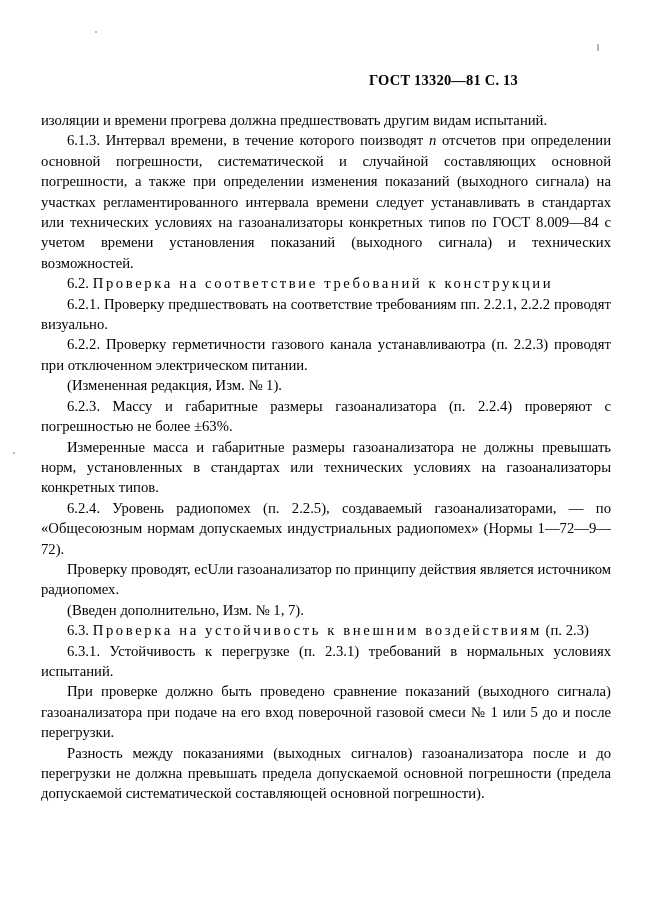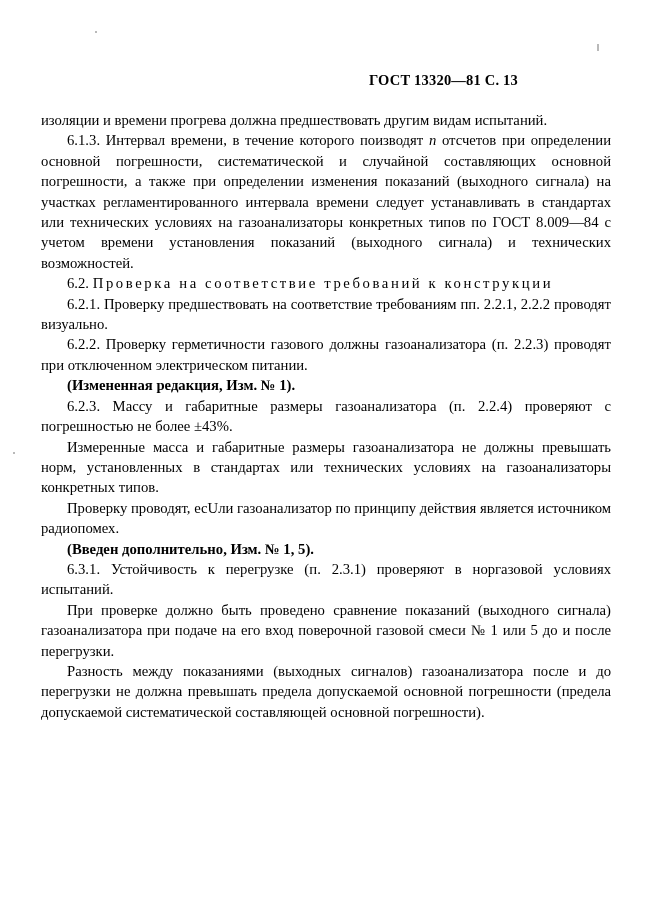--- a/index.html
+++ b/index.html
@@ -48,21 +48,21 @@
   p.indent {
     text-indent: 26px;
   }
   p.noindent {
     text-indent: 0;
   }
   .spaced {
     letter-spacing: 2.6px;
   }
   .bold {
-    font-weight: bold;
+    font-weight: normal;
   }
   .italic {
     font-style: italic;
   }
   .sub {
     font-size: 10px;
     vertical-align: sub;
   }
   .speck {
     position: absolute;
@@ -83,36 +83,38 @@
   <div class="content">
 
     <p class="noindent">изоляции и времени прогрева должна предшествовать другим ви­дам испытаний.</p>
 
     <p class="indent">6.1.3. Интервал времени, в течение которого поизводят <span class="italic">n</span> от­счетов при определении основной погрешности, систематической и случайной составляющих основной погрешности, а также при оп­ределении изменения показаний (выходного сигнала) на участках регламентированного интервала времени следует устанавливать в стандартах или технических условиях на газоанализаторы кон­кретных типов по ГОСТ 8.009—84 с учетом времени установления показаний (выходного сигнала) и технических возможностей.</p>
 
     <p class="indent">6.2. <span class="spaced">Проверка на соответствие требований к конструкции</span></p>
 
     <p class="indent">6.2.1. Проверку предшествовать на соответствие требованиям пп. 2.2.1, 2.2.2 проводят визуально.</p>
 
-    <p class="indent">6.2.2. Проверку герметичности газового должны газоанализато­ра (п. 2.2.3) проводят при отключенном электрическом питании.</p>
+    <p class="indent">6.2.2. Проверку герметичности газового канала устанавливают­ра (п. 2.2.3) проводят при отключенном электрическом питании.</p>
 
 
     <p class="indent bold">(Измененная редакция, Изм. № 1).</p>
 
-    <p class="indent">6.2.3. Массу и габаритные размеры газоанализатора (п. 2.2.4) проверяют с погрешностью не более ±43%.</p>
+    <p class="indent">6.2.3. Массу и габаритные размеры газоанализатора (п. 2.2.4) проверяют с погрешностью не более ±63%.</p>
 
     <p class="indent">Измеренные масса и габаритные размеры газоанализатора не должны превышать норм, установленных в стандартах или техни­ческих условиях на газоанализаторы конкретных типов.</p>
 
+    <p class="indent">6.2.4. Уровень радиопомех (п. 2.2.5), создаваемый газоанализа­торами, — по «Общесоюзным нормам допускаемых индустриаль­ных радиопомех» (Нормы 1—72—9—72).</p>
 
     <p class="indent">Проверку проводят, есUли газоанализатор по принципу действия является источником радиопомех.</p>
 
-    <p class="indent bold">(Введен дополнительно, Изм. № 1, 5).</p>
+    <p class="indent bold">(Введен дополнительно, Изм. № 1, 7).</p>
 
 
+    <p class="indent">6.3. <span class="spaced">Проверка на устойчивость к внешним воз­действиям</span> (п. 2.3)</p>
 
-    <p class="indent">6.3.1. Устойчивость к перегрузке (п. 2.3.1) проверяют в нор­газовой условиях испытаний.</p>
+    <p class="indent">6.3.1. Устойчивость к перегрузке (п. 2.3.1) требований в нор­мальных условиях испытаний.</p>
 
     <p class="indent">При проверке должно быть проведено  сравнение  показаний (выходного сигнала) газоанализатора при подаче на его вход по­верочной газовой смеси № 1 или 5 до и после перегрузки.</p>
 
     <p class="indent">Разность между показаниями (выходных сигналов) газоанали­затора после и до перегрузки не должна превышать предела допу­скаемой основной погрешности (предела допускаемой системати­ческой составляющей основной погрешности).</p>
 
   </div>
 </div>
 
 </body></html>

